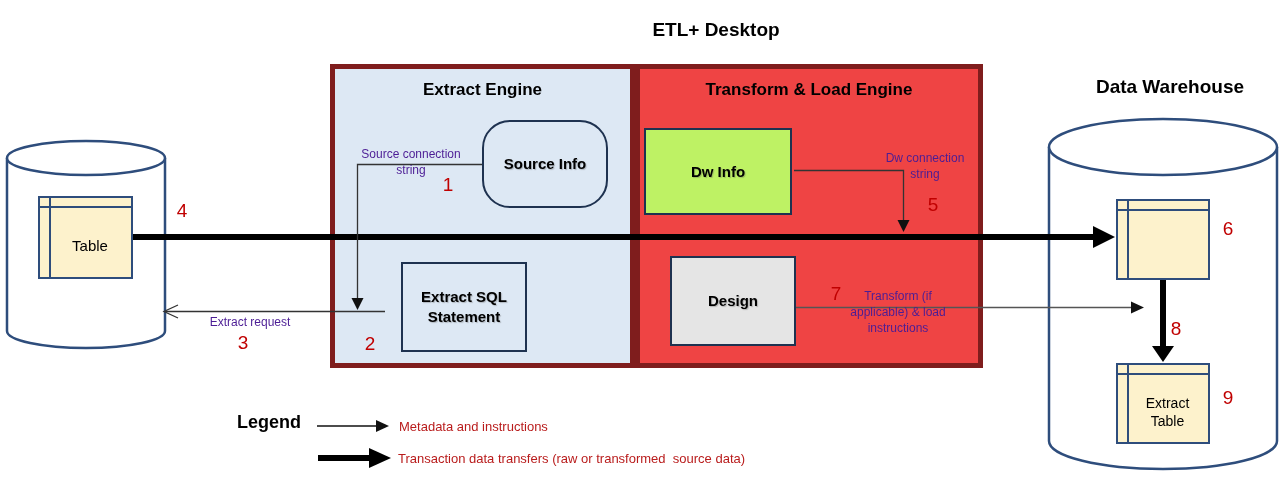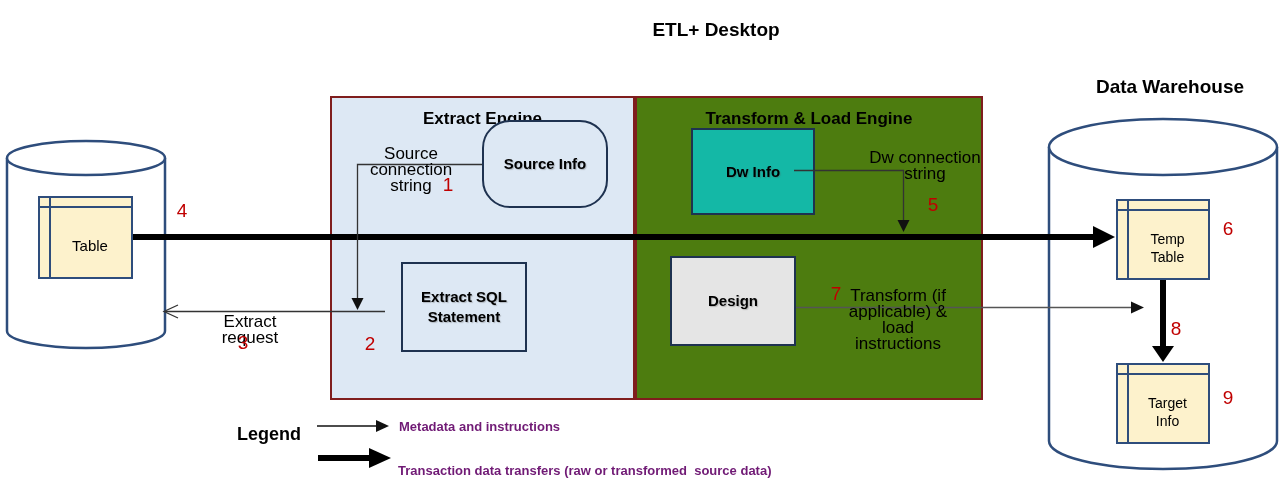--- a/index.html
+++ b/index.html
@@ -8,36 +8,36 @@
     font-family:"Liberation Sans",sans-serif;color:#111;overflow:hidden;
   }
   .abs{position:absolute;}
   .layer{position:absolute;left:0;top:0;width:1288px;height:486px;}
   #cyl-layer{z-index:1;}
   #box-layer{z-index:2;}
   #arrow-layer{z-index:3;pointer-events:none;}
   #label-layer{z-index:4;}
 
   .hdr{font-weight:bold;font-size:19px;text-align:center;color:#000;}
-  .engine{box-sizing:border-box;border:2px solid #7f1d1d;margin-top:32px;}
+  .engine{box-sizing:border-box;border:5px solid #7f1d1d;}
   .engine-hdr{margin-top:11px;text-align:center;font-weight:bold;font-size:17px;color:#000;}
   .node{box-sizing:border-box;border:2px solid #1e3250;display:flex;align-items:center;justify-content:center;
         text-align:center;font-weight:bold;font-size:15px;color:#000;
         text-shadow:1px 1px 1px rgba(90,90,90,0.35);line-height:20px;}
   .tbl{box-sizing:border-box;border:2px solid #2e4d7c;background:#fdf2cc;
        display:flex;align-items:center;justify-content:center;text-align:center;
        font-size:14px;color:#000;line-height:18px;}
   .tbl .inner-h{position:absolute;left:0;right:0;top:8px;height:2px;background:#2e4d7c;}
   .tbl .inner-v{position:absolute;top:0;bottom:0;left:9px;width:2px;background:#2e4d7c;}
   .tbl .cap{position:relative;padding-left:9px;padding-top:6px;margin-top:11px;}
 
-  .ann{font-size:17px;line-height:16px;text-align:center;white-space:pre-line;color:#000000;}
+  .ann{font-size:12px;line-height:16px;text-align:center;white-space:pre-line;color:#4c1d95;}
   .num{font-size:19px;color:#c00000;text-align:center;}
   .legend-hdr{font-weight:bold;font-size:18px;color:#000;}
-  .legend-lbl{font-size:13px;color:#701a75;white-space:pre-wrap;font-weight:bold;}
+  .legend-lbl{font-size:13px;color:#b91c1c;white-space:pre-wrap;}
 </style>
 </head>
 <body>
 
 <div id="canvas">
 
   <svg id="cyl-layer" class="layer">
     <g>
       <path d="M7 158 L7 331 A79 17 0 0 0 165 331 L165 158" fill="#ffffff" stroke="#2e4d7c" stroke-width="2.5"></path>
       <ellipse cx="86" cy="158" rx="79" ry="17" fill="#ffffff" stroke="#2e4d7c" stroke-width="2.5"></ellipse>
@@ -47,48 +47,47 @@
       <ellipse cx="1163" cy="147" rx="114" ry="28" fill="#ffffff" stroke="#2e4d7c" stroke-width="2.5"></ellipse>
     </g>
   </svg>
 
   <div id="box-layer" class="layer">
 
     <div class="abs engine" style="left:330px;top:64px;width:305px;height:304px;background:#dde8f4;">
       <div class="engine-hdr">Extract Engine</div>
     </div>
 
-    <div class="abs engine" style="left:635px;top:64px;width:348px;height:304px;background:#4d7c0f;">
+    <div class="abs engine" style="left:635px;top:64px;width:348px;height:304px;background:#ef4444;">
       <div class="engine-hdr">Transform &amp; Load Engine</div>
     </div>
 
     <div class="abs node" style="left:482px;top:120px;width:126px;height:88px;background:#dde8f4;border-radius:28px;">Source Info</div>
 
     <div class="abs node" style="left:385px;top:262px;width:126px;height:90px;background:#dde8f4;padding:0 8px;margin-left:16px;">Extract SQL Statement</div>
 
-    <div class="abs node" style="left:691px;top:128px;width:124px;height:87px;background:#14b8a6;">Dw Info</div>
+    <div class="abs node" style="left:644px;top:128px;width:148px;height:87px;background:#bef264;">Dw Info</div>
 
     <div class="abs node" style="left:670px;top:256px;width:126px;height:90px;background:#e5e5e5;">Design</div>
 
     <div class="abs tbl" style="left:38px;top:196px;width:95px;height:83px;font-size:15px;">
       <div class="inner-h"></div>
       <div class="inner-v"></div>
       <div class="cap">Table</div>
     </div>
 
     <div class="abs tbl" style="left:1116px;top:199px;width:94px;height:81px;">
       <div class="inner-h"></div>
       <div class="inner-v"></div>
-      <div class="cap" style="white-space:pre-line;width:58px;">Temp Table</div>
     </div>
 
     <div class="abs tbl" style="left:1116px;top:363px;width:94px;height:81px;">
       <div class="inner-h"></div>
       <div class="inner-v"></div>
-      <div class="cap" style="white-space:pre-line;width:58px;">Target Info</div>
+      <div class="cap" style="white-space:pre-line;width:58px;">Extract Table</div>
     </div>
   </div>
 
   <svg id="arrow-layer" class="layer">
 
     <g>
       <line x1="133" y1="237" x2="1096" y2="237" stroke="#000" stroke-width="6"></line>
       <polygon points="1115,237 1093,226 1093,248" fill="#000"></polygon>
     </g>
 
@@ -143,17 +142,17 @@
     <div class="abs num" style="left:438px;top:174px;width:20px;">1</div>
     <div class="abs num" style="left:360px;top:333px;width:20px;">2</div>
     <div class="abs num" style="left:233px;top:332px;width:20px;">3</div>
     <div class="abs num" style="left:172px;top:200px;width:20px;">4</div>
     <div class="abs num" style="left:923px;top:194px;width:20px;">5</div>
     <div class="abs num" style="left:1218px;top:218px;width:20px;">6</div>
     <div class="abs num" style="left:826px;top:283px;width:20px;">7</div>
     <div class="abs num" style="left:1166px;top:318px;width:20px;">8</div>
     <div class="abs num" style="left:1218px;top:387px;width:20px;">9</div>
 
-    <div class="abs legend-hdr" style="left:237px;top:424px;">Legend</div>
+    <div class="abs legend-hdr" style="left:237px;top:412px;">Legend</div>
     <div class="abs legend-lbl" style="left:399px;top:419px;">Metadata and instructions</div>
-    <div class="abs legend-lbl" style="left:398px;top:451px;margin-top:12px;">Transaction data transfers (raw or transformed  source data)</div>
+    <div class="abs legend-lbl" style="left:398px;top:451px;">Transaction data transfers (raw or transformed  source data)</div>
   </div>
 </div>
 
 </body></html>

